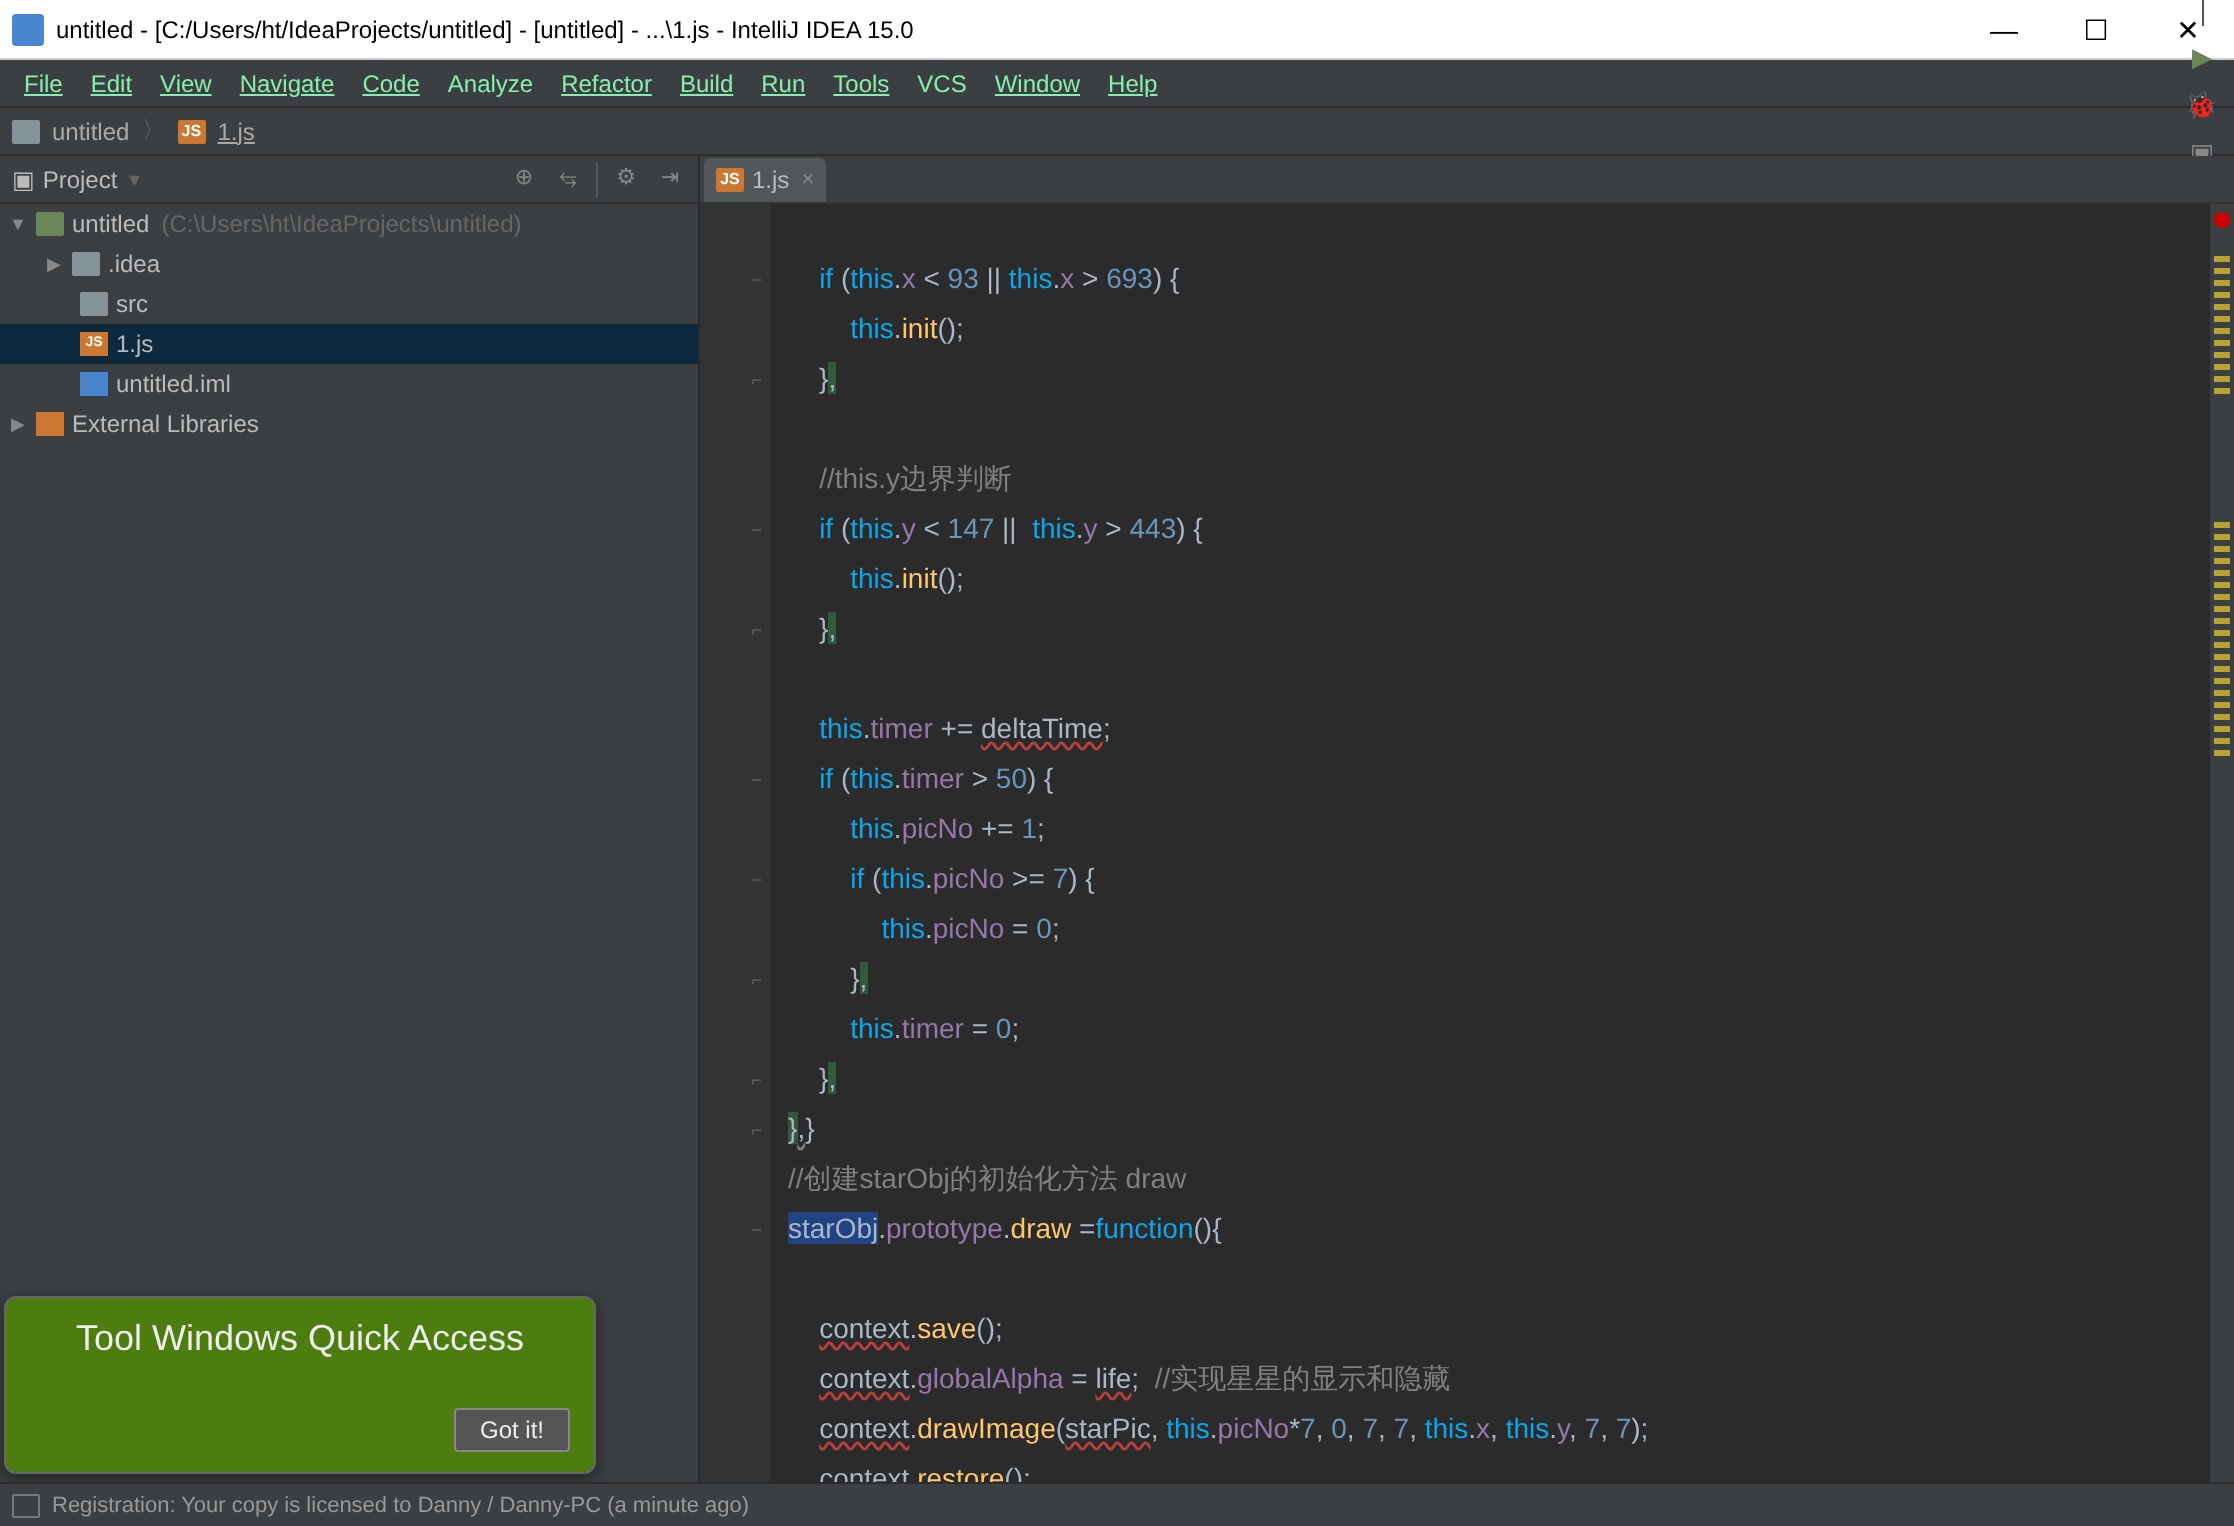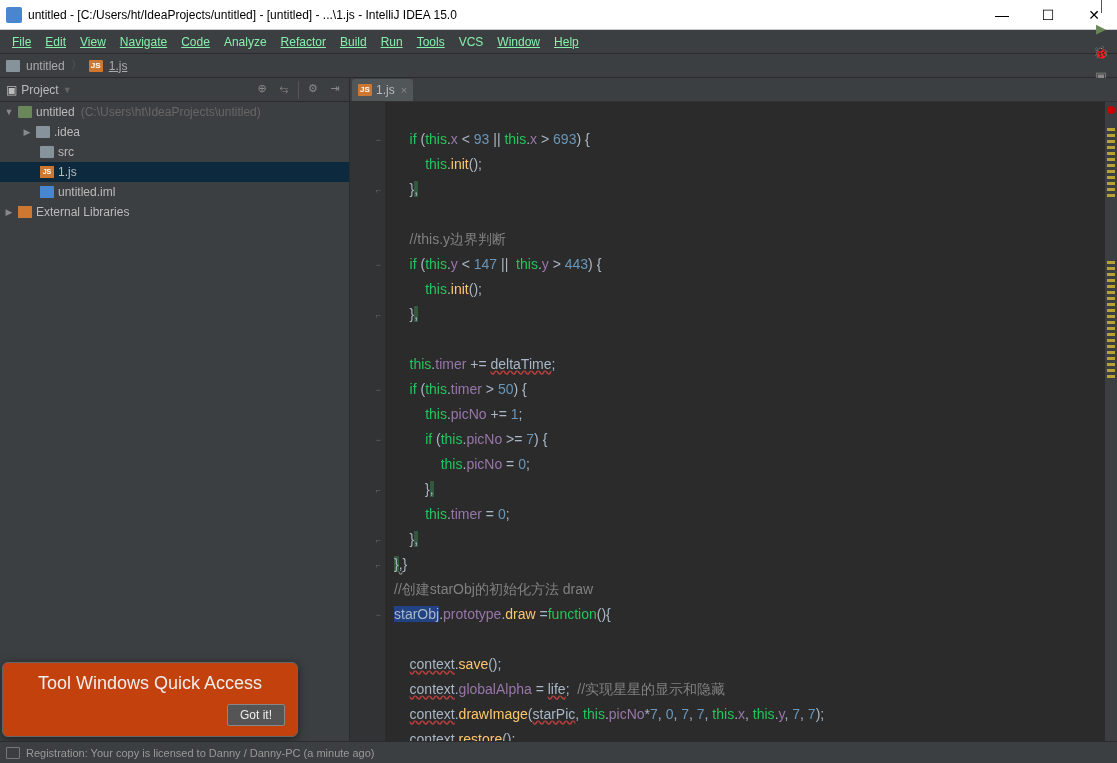--- a/index.html
+++ b/index.html
@@ -42,38 +42,38 @@
 .ti-folder { background: #87939a; border-radius: 1px; }
 .ti-folder.mod { background: #6a8759; }
 .ti-js { background: #cc7832; font-size: 7px; color: #fff; text-align: center; line-height: 12px; font-weight: bold; }
 .ti-iml { background: #4a86cf; }
 .ti-lib { background: #cc7832; }
 .tree-label { white-space: nowrap; }
 .tree-hint { color: #666; margin-left: 2px; }
 .indent1 { padding-left: 22px; }
 .indent2 { padding-left: 40px; }
 
-.tooltip-popup { position: absolute; bottom: 4px; left: 2px; width: 296px; background: #c2410c; border: 1px solid #666; border-radius: 6px; padding: 10px 12px 10px 12px; color: #ddd; box-shadow: 0 2px 8px rgba(0,0,0,0.5); }
+.tooltip-popup { position: absolute; bottom: 4px; left: 2px; width: 296px; background: #4d7c0f; border: 1px solid #666; border-radius: 6px; padding: 10px 12px 10px 12px; color: #ddd; box-shadow: 0 2px 8px rgba(0,0,0,0.5); }
 .tooltip-title { font-size: 18px; font-weight: 300; color: #eee; margin-bottom: 6px; text-align: center; }
 .tooltip-text { font-size: 11.5px; text-align: center; color: #ccc; line-height: 1.4; }
-.tooltip-btn-row { display: flex; justify-content: flex-end; margin-top: 10px; }
+.tooltip-btn-row { display: flex; justify-content: flex-end; margin-top: 24px; }
 .tooltip-btn { background: #555; border: 1px solid #888; padding: 3px 12px; color: #eee; font-size: 12px; border-radius: 2px; }
 
 .editor-area { flex: 1; display: flex; flex-direction: column; background: #2b2b2b; overflow: hidden; }
 .tabs { height: 24px; background: #3c3f41; display: flex; align-items: flex-end; padding-left: 2px; border-bottom: 1px solid #323232; }
 .tab { height: 22px; background: #515658; display: flex; align-items: center; padding: 0 6px; gap: 4px; border-top-left-radius: 3px; border-top-right-radius: 3px; font-size: 12px; color: #bbb; }
 .tab-close { color: #888; font-size: 11px; margin-left: 2px; }
 
 .code-wrap { flex: 1; display: flex; overflow: hidden; position: relative; }
 .gutter { width: 36px; background: #313335; border-right: 1px solid #2b2b2b; display: flex; flex-direction: column; }
 .gutter-line { height: 25px; display: flex; align-items: center; justify-content: flex-end; padding-right: 4px; color: #555; font-size: 10px; }
 .fold-mark { color: #666; font-size: 9px; }
 
 .code { flex: 1; background: #2b2b2b; font-family: "Consolas", "Courier New", monospace; font-size: 14px; line-height: 25px; padding-left: 8px; white-space: pre; color: #a9b7c6; overflow: hidden; }
-.kw { color: #22c55e; }
+.kw { color: #0ea5e9; }
 .prop { color: #9876aa; }
 .num { color: #6897bb; }
 .com { color: #808080; }
 .fn { color: #ffc66d; }
 .err { text-decoration: wavy underline #bc3f3c; }
 .warn { text-decoration: wavy underline #808080; }
 .hl { background: #32593d; }
 .proto-hl { background: #214283; }
 
 .marker-col { width: 12px; background: #3c3f41; display: flex; flex-direction: column; align-items: center; padding-top: 4px; gap: 1px; }

